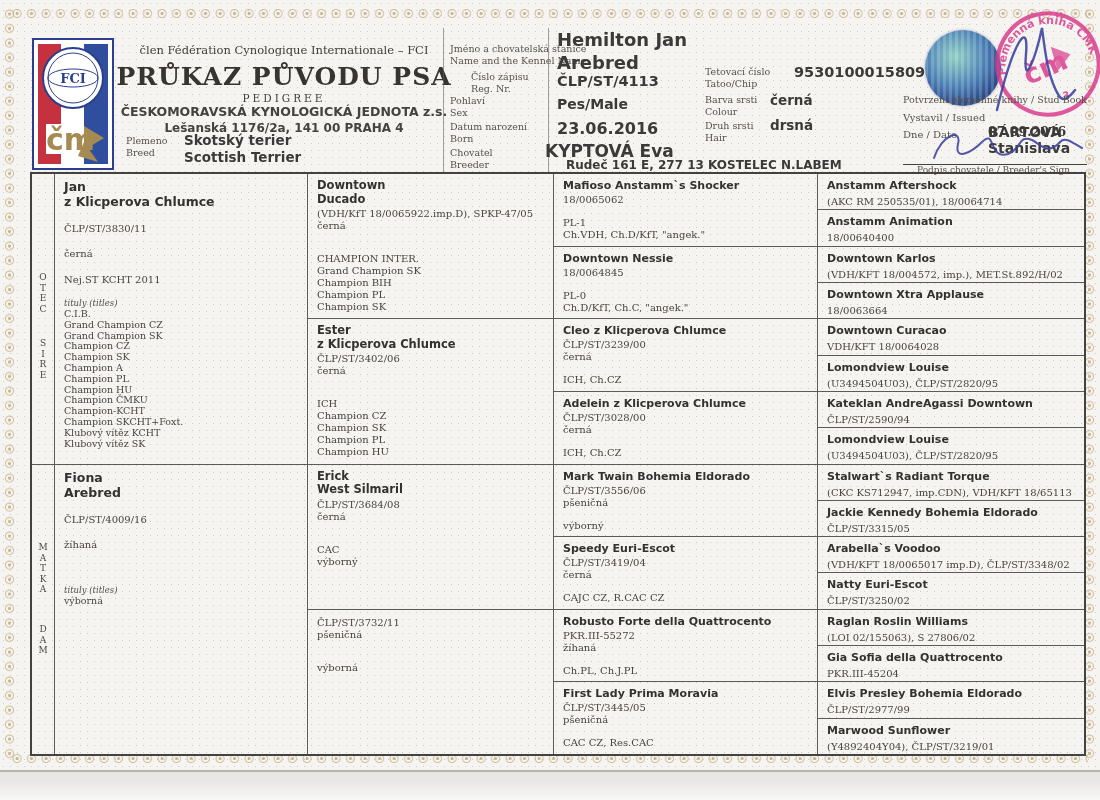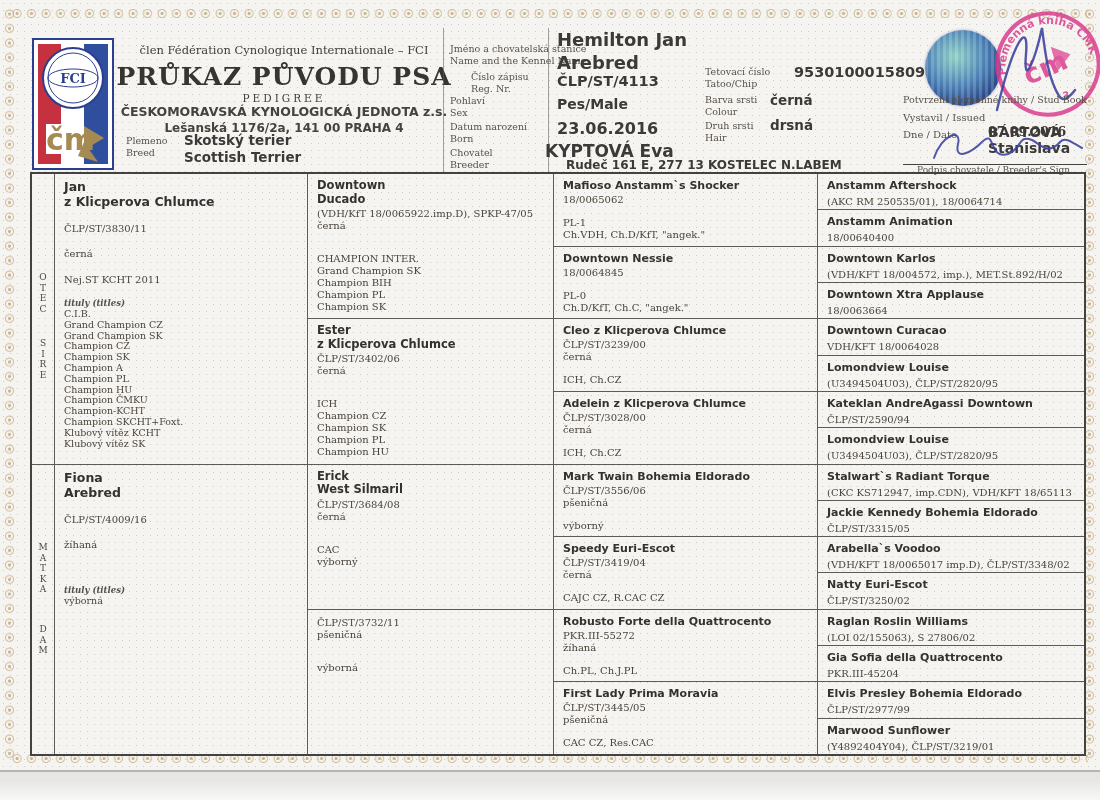--- a/index.html
+++ b/index.html
@@ -75,21 +75,21 @@
   .rg, .cl, .tl, .aw { font-size:10px; line-height:12px; color:#49433c; }
   .rg { margin-top:2px; }
   .tl { margin-top:11px; }
   .pcol2 .tl { margin-top:21px; }
   .pcol2 .nm { font-size:11.5px; line-height:13.5px; }
   .pcol4 .rg { margin-top:4px; }
   .g1 .nm { font-size:12.5px; line-height:15px; }
   .g1 .rg { margin-top:14px; }
   .g1 .cl { margin-top:13px; }
   .g1 .aw { margin-top:14px; }
-  .g1 .tlabel { margin-top:12px; font-style:italic; font-size:8.5px; color:#55504a;font-weight:bold; }
+  .g1 .tlabel { margin-top:12px; font-style:italic; font-size:8.5px; color:#55504a; }
   .g1 .tl { margin-top:1px; font-size:9.5px; line-height:10.8px; }
   .g1.dam .tlabel { margin-top:34px; }
 
   
   .hologram {
     position:absolute; left:925px; top:30px; width:76px; height:76px; border-radius:50%;
     background:
       repeating-linear-gradient(90deg, rgba(255,255,255,.18) 0 3px, rgba(0,0,0,0) 3px 6px),
       radial-gradient(circle at 40% 35%, #8fd0c4, #4b7fb5 45%, #2b4b8a 72%, #5d4f8a);
     box-shadow:0 0 3px rgba(40,60,120,.4);

